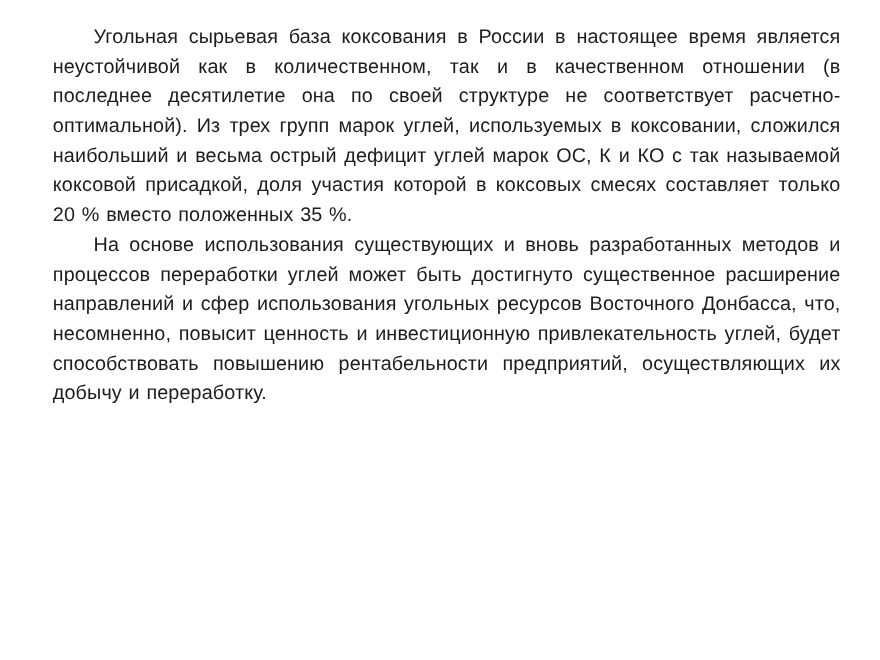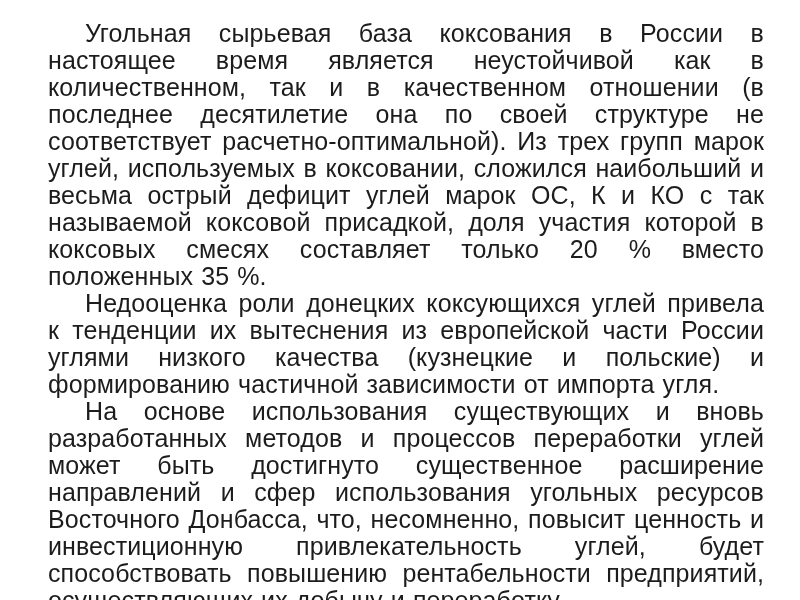--- a/index.html
+++ b/index.html
@@ -16,28 +16,27 @@
     box-sizing: border-box;
     width: 800px;
     height: 600px;
     background: #ffffff;
     padding: 20px 36px 0 48px;
     font-family: "Liberation Sans", "DejaVu Sans", sans-serif;
     color: #1c1c1c;
   }
   .page p {
     margin: 0;
-    font-size: 25px;
+    font-size: 18px;
     line-height: 27px;
     text-align: justify;
     text-indent: 37px;
     letter-spacing: 0.1px;
     word-spacing: 1px;
   }
 </style>
 </head>
 <body>
 
 <div class="page">
   <p>Угольная сырьевая база коксования в России в настоящее время является неустойчивой как в количественном, так и в качественном отношении (в последнее десятилетие она по своей структуре не соответствует расчетно-оптимальной). Из трех групп марок углей, используемых в коксовании, сложился наибольший и весьма острый дефицит углей марок ОС, К и КО с так называемой коксовой присадкой, доля участия которой в коксовых смесях составляет только 20 % вместо положенных 35 %.</p>
-  <p>Недооценка роли донецких коксующихся углей привела к тенденции их вытеснения из европейской части России углями низкого качества (кузнецкие и польские) и формированию частичной зависимости от импорта угля.</p>
   <p>На основе использования существующих и вновь разработанных методов и процессов переработки углей может быть достигнуто существенное расширение направлений и сфер использования угольных ресурсов Восточного Донбасса, что, несомненно, повысит ценность и инвестиционную привлекательность углей, будет способствовать повышению рентабельности предприятий, осуществляющих их добычу и переработку.</p>
 </div>
 
 </body></html>

